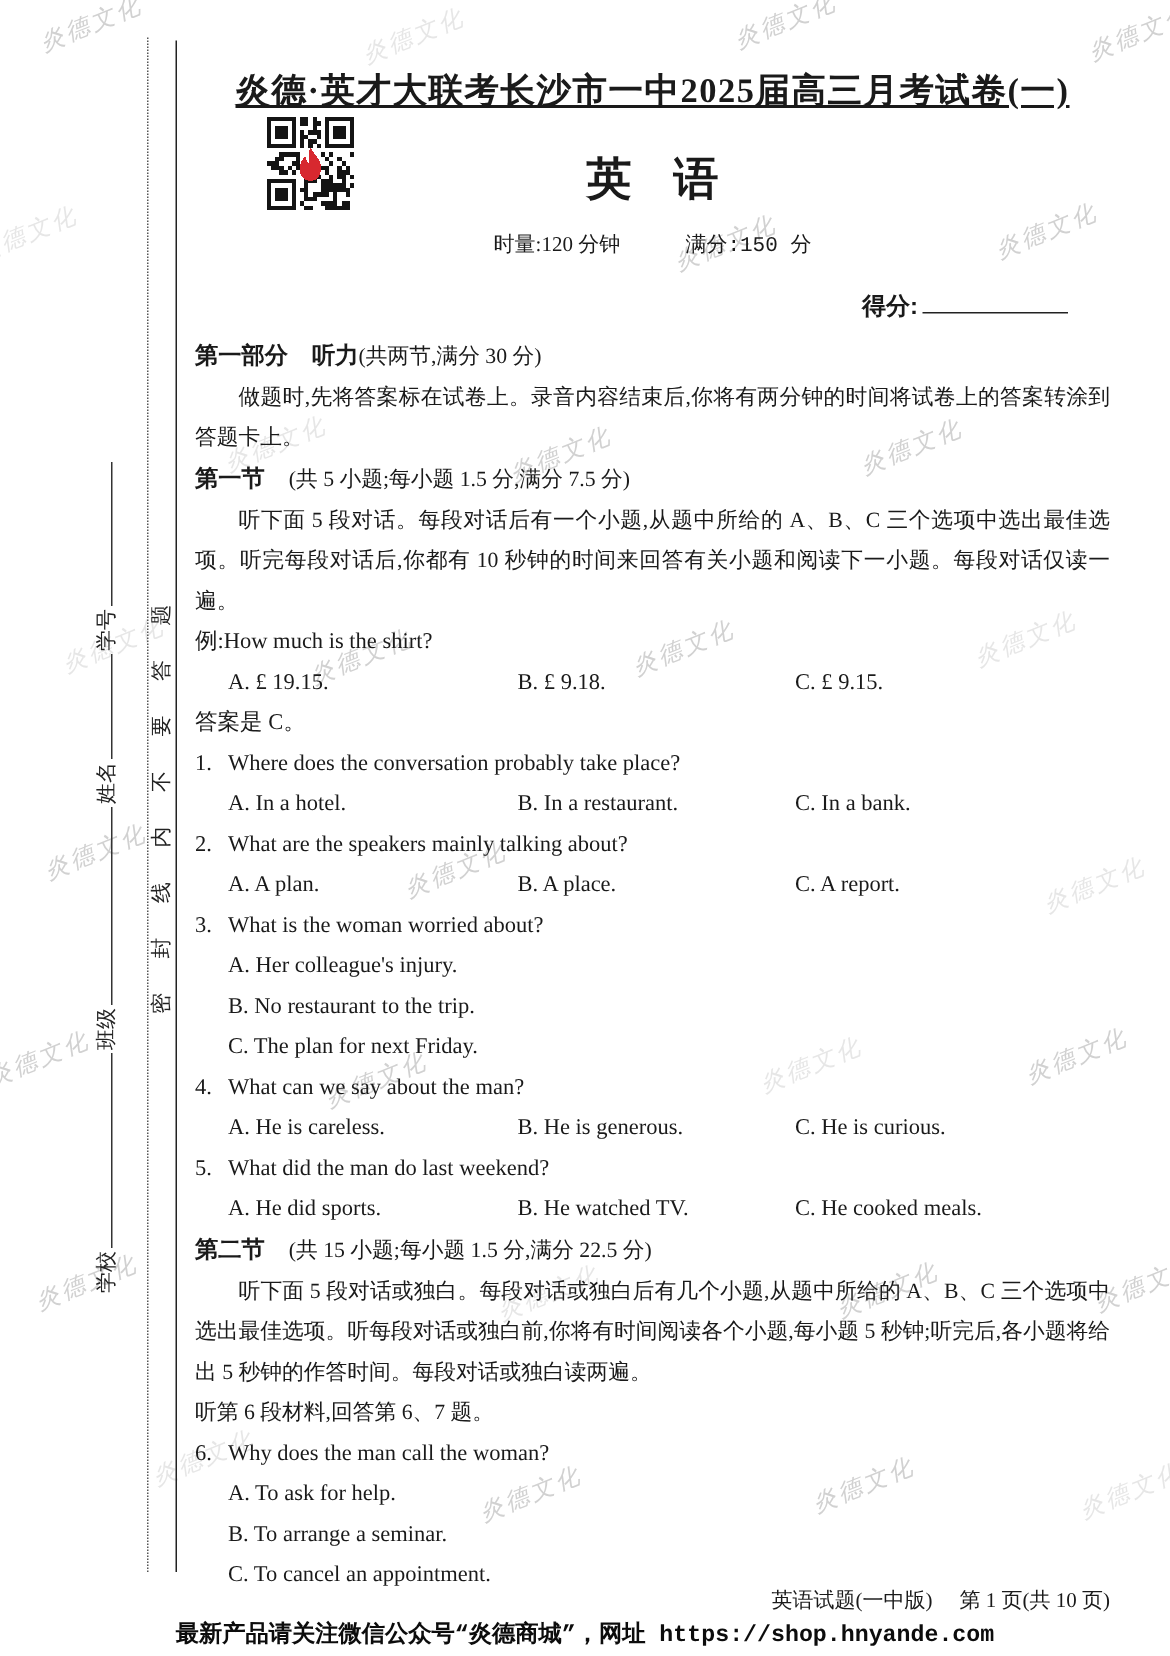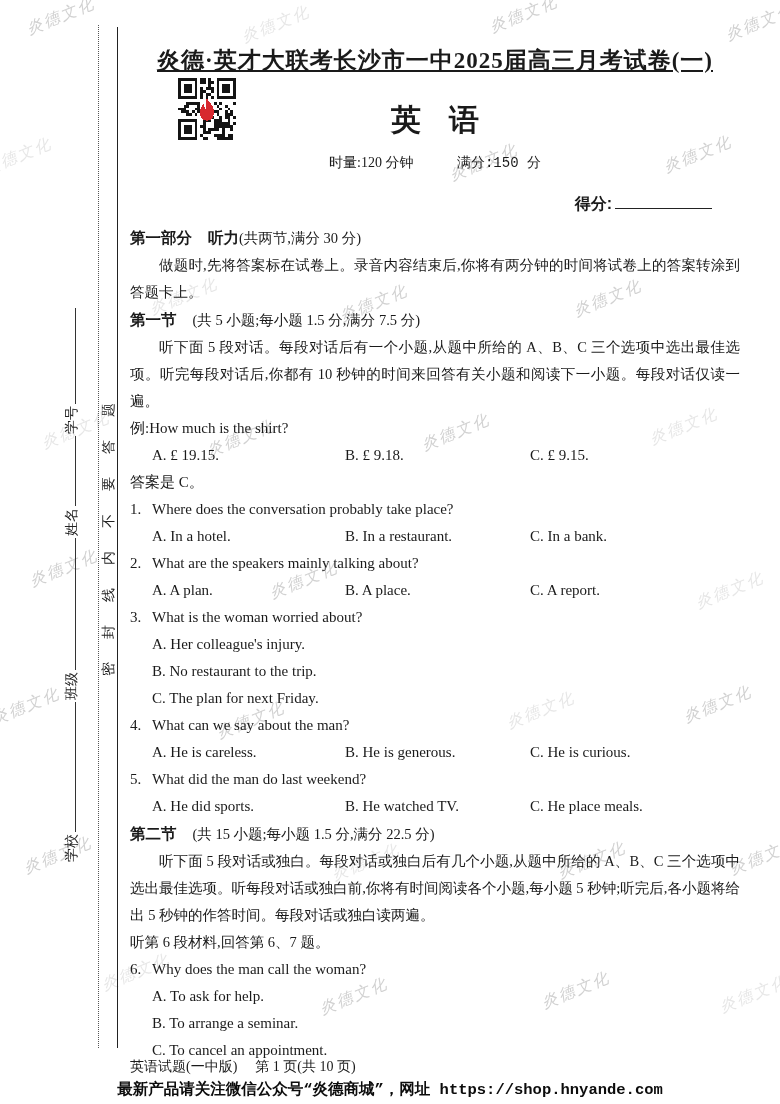--- a/index.html
+++ b/index.html
@@ -41,21 +41,21 @@
   .body p{margin:0;}
   .para{text-indent:2em;text-align:justify;}
   .h-part,.h-sec{font-family:"Liberation Sans","DejaVu Sans",sans-serif;font-weight:bold;font-size:15.5px;}
   .h-sub{margin-left:16px;}
   .h-note,.sec-note{font-weight:normal;font-family:"Liberation Serif","DejaVu Serif",serif;font-size:14.5px;}
   .sec-note{margin-left:16px;}
   .q-line,.opt-row,.opt-stack{font-size:15px;}
   .qnum{display:inline-block;width:22px;}
   .opt-row{display:grid;grid-template-columns:193px 185px 1fr;padding-left:22px;}
   .opt-stack{padding-left:22px;}
-  .footer-line{position:absolute;left:130px;width:610px;top:1058px;text-align:left;font-size:14px;z-index:2;}
+  .footer-line{position:absolute;left:130px;width:610px;top:1058px;text-align:right;font-size:14px;z-index:2;}
   .footer-line .pgno{margin-left:18px;}
   .promo-line{position:absolute;left:0;width:780px;top:1079px;text-align:center;font-size:15.5px;
       font-weight:bold;color:#0c0c0c;font-family:Liberation Mono, monospace;z-index:2;}
 </style>
 </head>
 <body>
 
 <div class="sheet">
 
   <div class="wm-layer">
@@ -295,21 +295,21 @@
         <span>B. He is generous.</span>
         <span>C. He is curious.</span>
       </div>
 
       <div class="q-line">
         <span class="qnum">5.</span><span>What did the man do last weekend?</span>
       </div>
       <div class="opt-row">
         <span>A. He did sports.</span>
         <span>B. He watched TV.</span>
-        <span>C. He place meals.</span>
+        <span>C. He cooked meals.</span>
       </div>
 
       <div class="h-sec">
         <span>第二节</span><span class="sec-note">(共 15 小题;每小题 1.5 分,满分 22.5 分)</span>
       </div>
       <p class="para">听下面 5 段对话或独白。每段对话或独白后有几个小题,从题中所给的 A、B、C 三个选项中选出最佳选项。听每段对话或独白前,你将有时间阅读各个小题,每小题 5 秒钟;听完后,各小题将给出 5 秒钟的作答时间。每段对话或独白读两遍。</p>
       <div>听第 6 段材料,回答第 6、7 题。</div>
 
       <div class="q-line">
         <span class="qnum">6.</span><span>Why does the man call the woman?</span>

